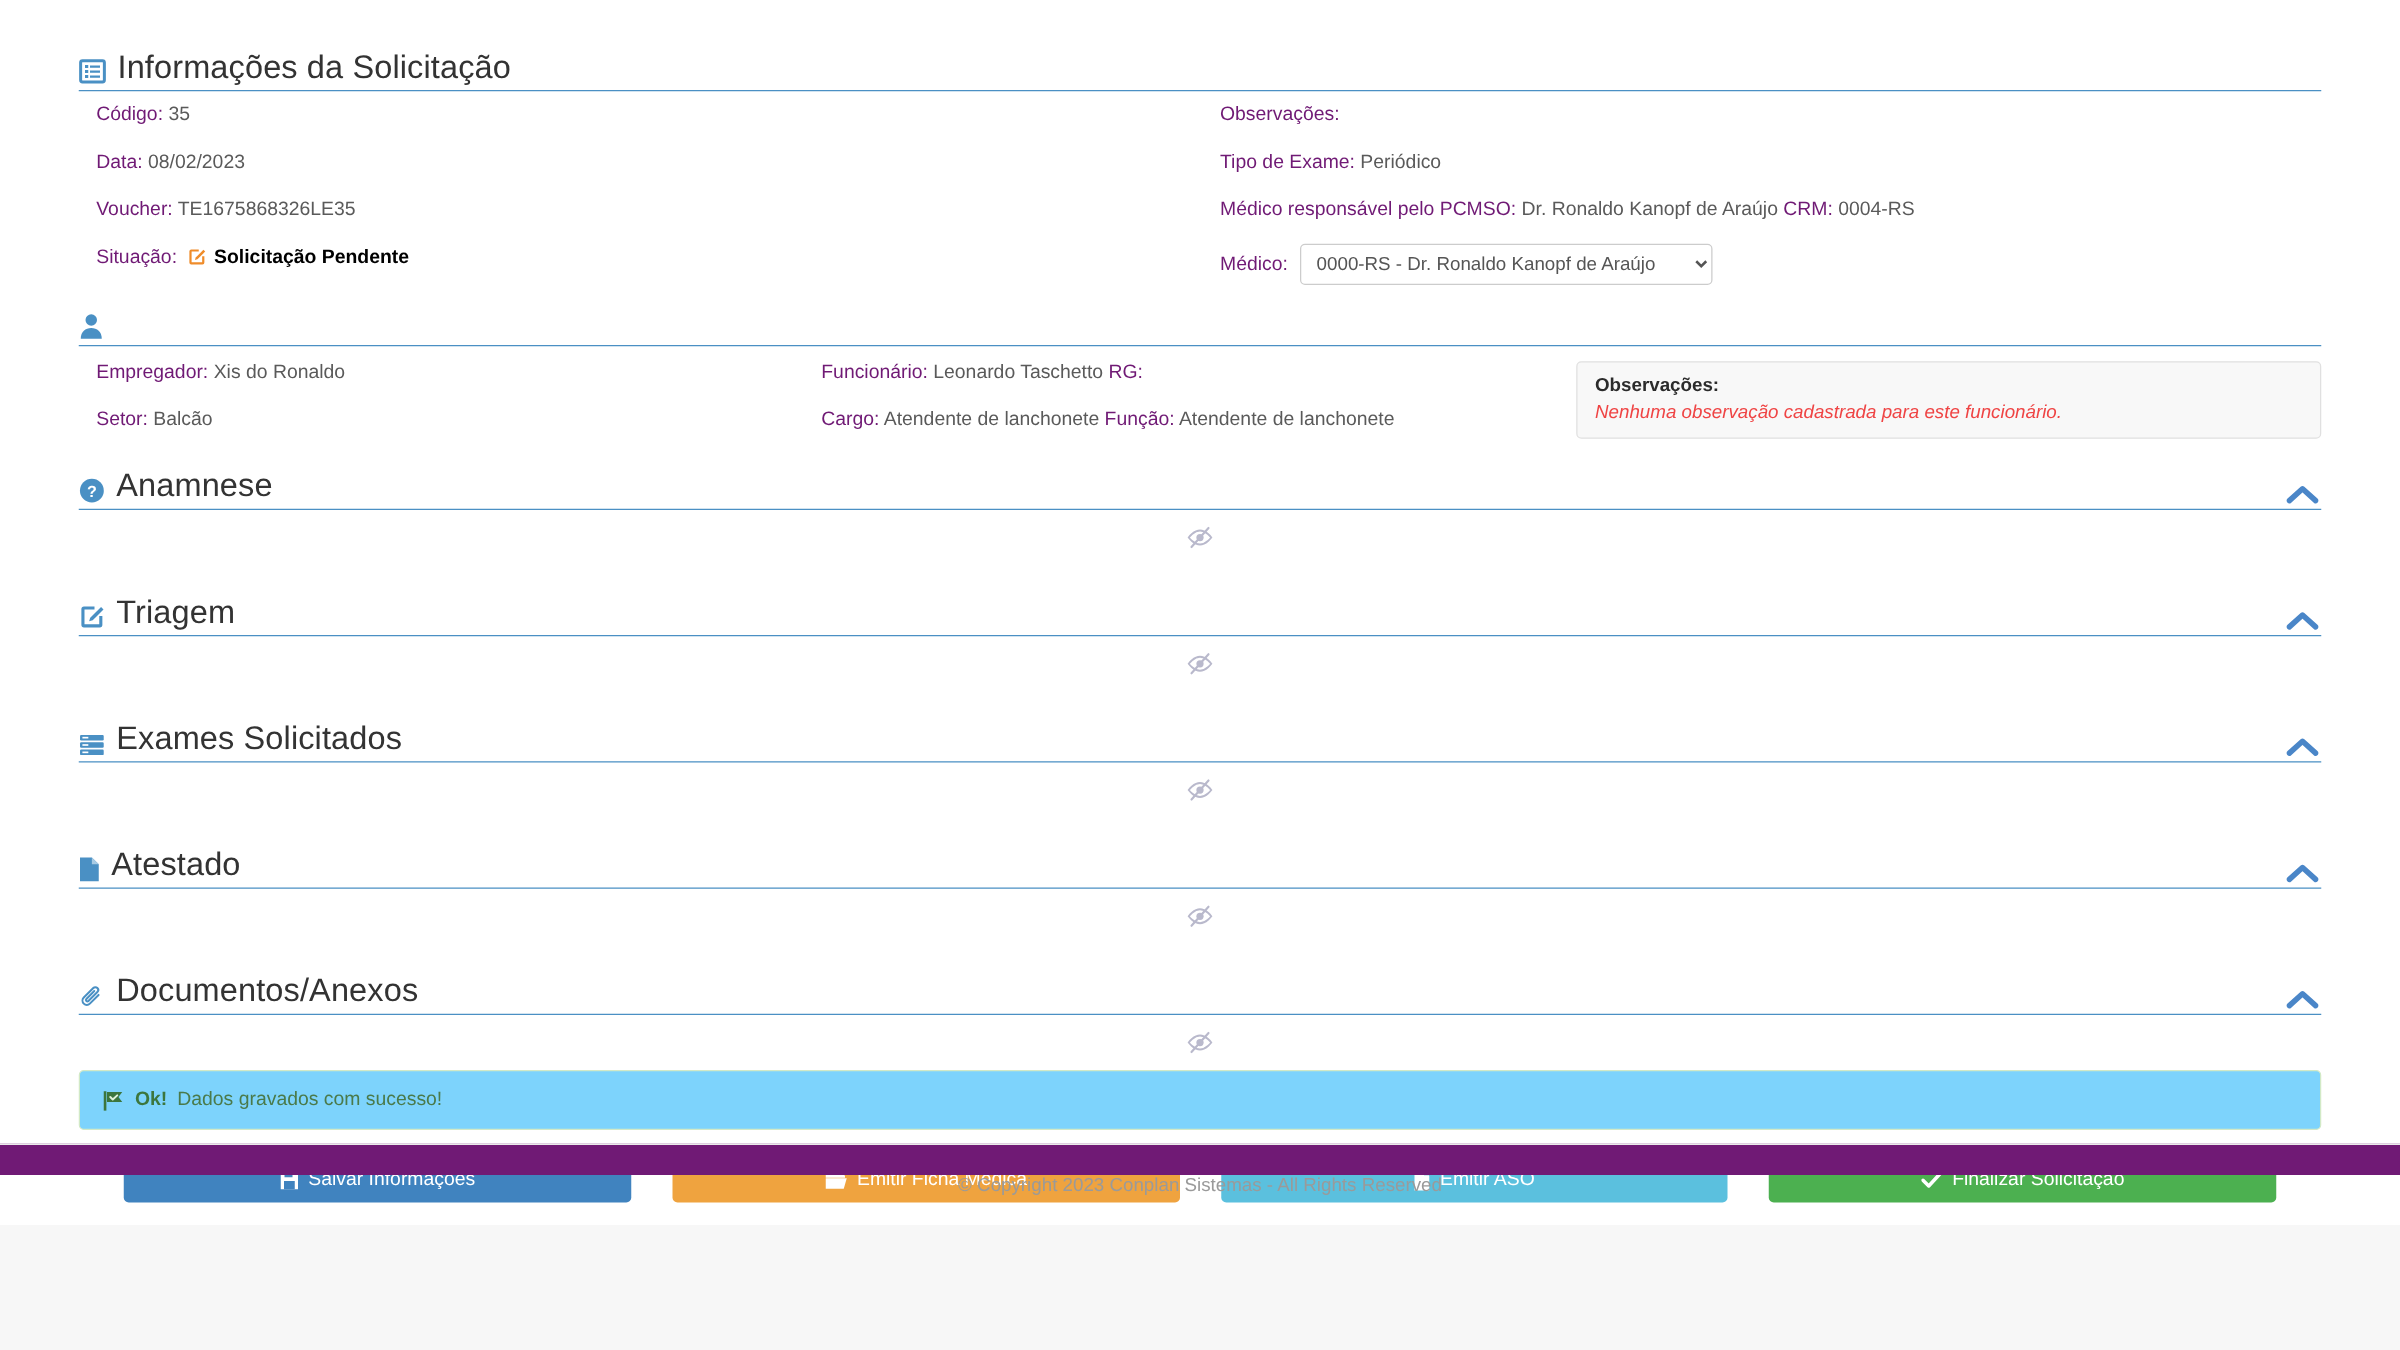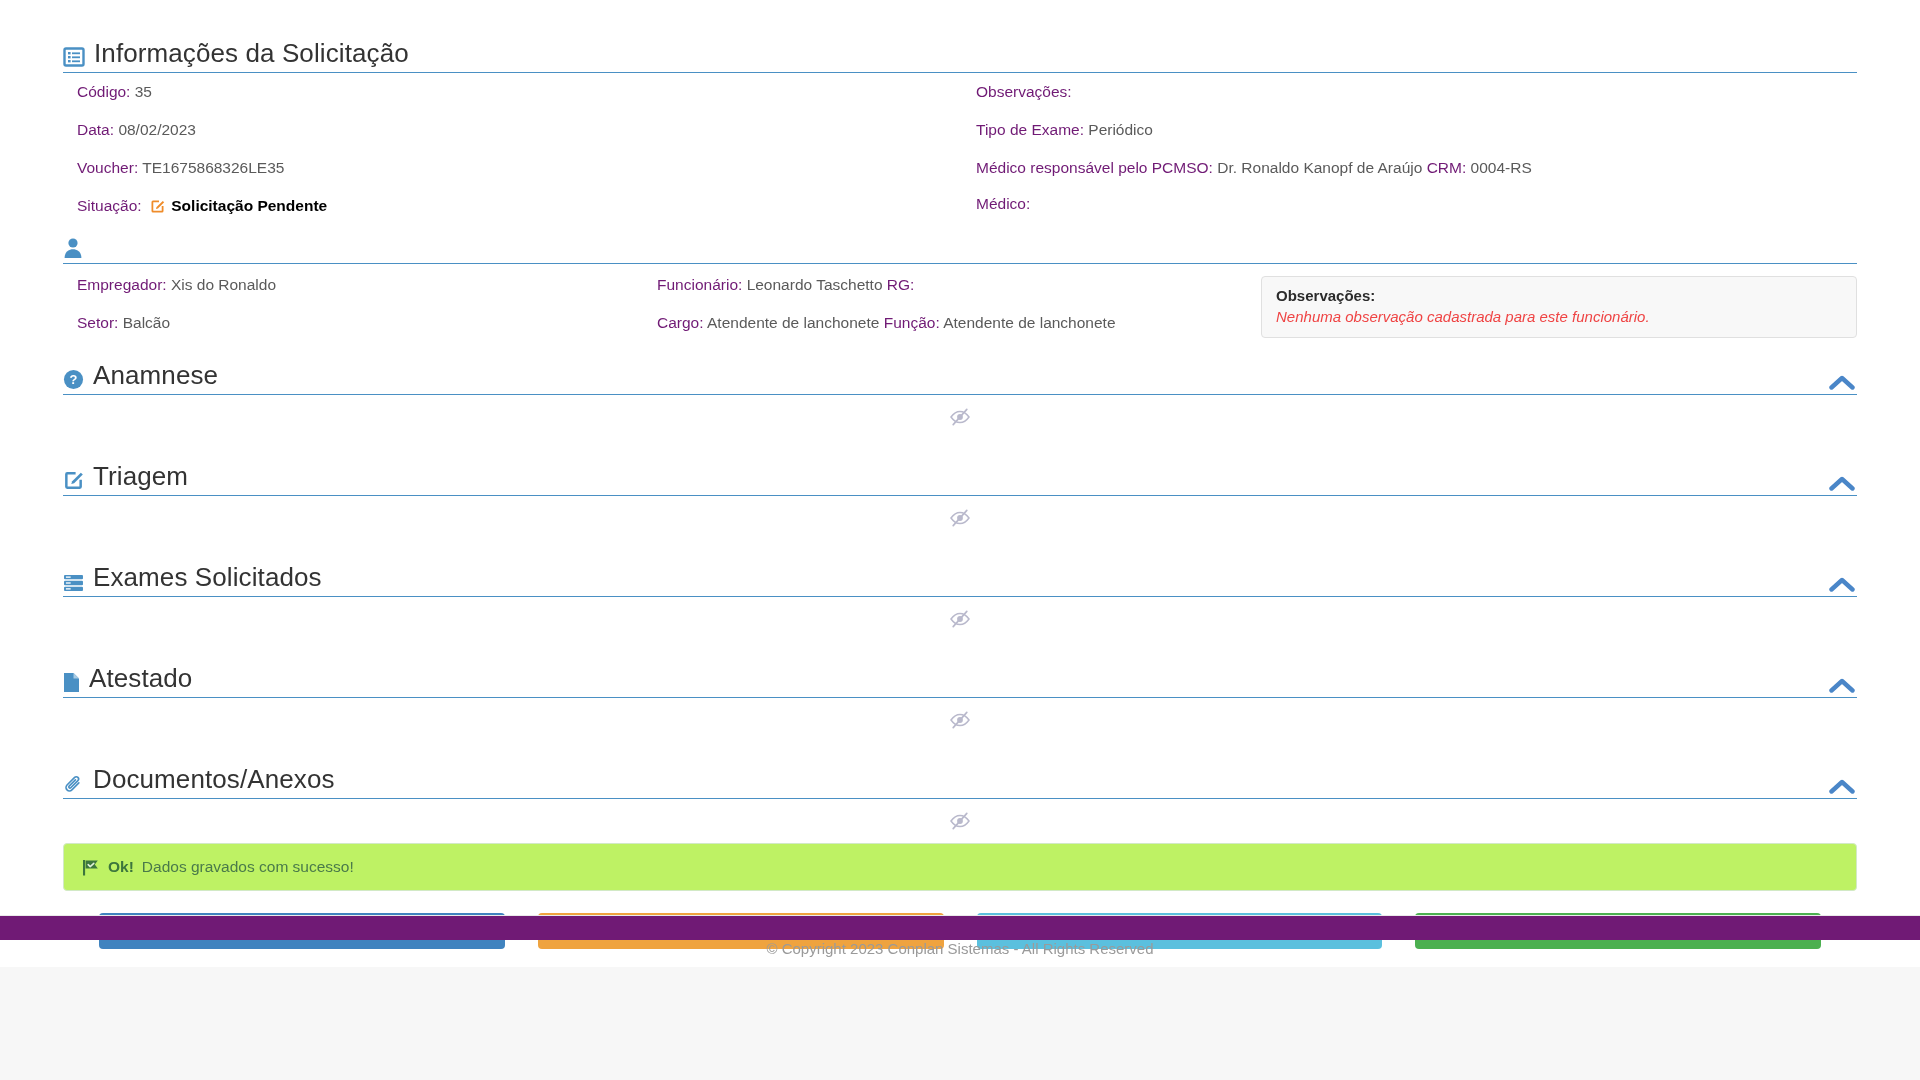--- a/index.html
+++ b/index.html
@@ -53,21 +53,21 @@
     padding: 10px 14px 12px 14px;
   }
   .obs-box .obs-t { font-size: 15px; font-weight: bold; color: #2b2b2b; margin-bottom: 4px; }
   .obs-box .obs-v { font-size: 15px; font-style: italic; color: #ef4444; }
 
   
   .panel-body { height: 44px; display: flex; align-items: center; justify-content: center; }
 
   
   .alert-ok {
-    background: #bef264; border: 1px solid #d2e9c6; border-radius: 4px;
+    background: #7dd3fc; border: 1px solid #d2e9c6; border-radius: 4px;
     color: #3c763d; font-size: 15.5px;
     padding: 14px 18px; display: flex; align-items: center; gap: 8px;
   }
   .alert-ok b { font-weight: bold; }
   .alert-ok .msg { color: #4a7a4a; }
 
   
   .btnrow { display: flex; gap: 33px; padding: 22px 36px 0 36px; }
   .btn {
     flex: 1 1 0; height: 36px; border: none; border-radius: 4px;
@@ -148,20 +148,23 @@
             <span>Periódico</span>
           </p>
           <p class="fline">
             <b>Médico responsável pelo PCMSO:</b>
             <span>Dr. Ronaldo Kanopf de Araújo</span>
             <b>CRM:</b>
             <span>0004-RS</span>
           </p>
           <p class="fline" style="display:flex;align-items:center;margin-top:-2px">
             <b style="margin-right:10px">Médico:</b>
+            <select class="medico-select" style="width:330px;height:33px;border:1px solid #ccc;border-radius:4px;background:#fff;font-size:15px;color:#555;padding:0 8px;font-family:'Liberation Sans',sans-serif;">
+              <option>0000-RS - Dr. Ronaldo Kanopf de Araújo</option>
+            </select>
           </p>
         </div>
       </div>
 
       <div style="height:22px"></div>
       <div class="sec-head">
         <span class="ic">
           <svg width="20" height="22" viewBox="0 0 20 22">
             <circle cx="10" cy="6" r="4.6" fill="#4a90c4"></circle>
             <path d="M1.6 21 C1.6 15.2 5.4 12.3 10 12.3 C14.6 12.3 18.4 15.2 18.4 21 Z" fill="#4a90c4"></path>

